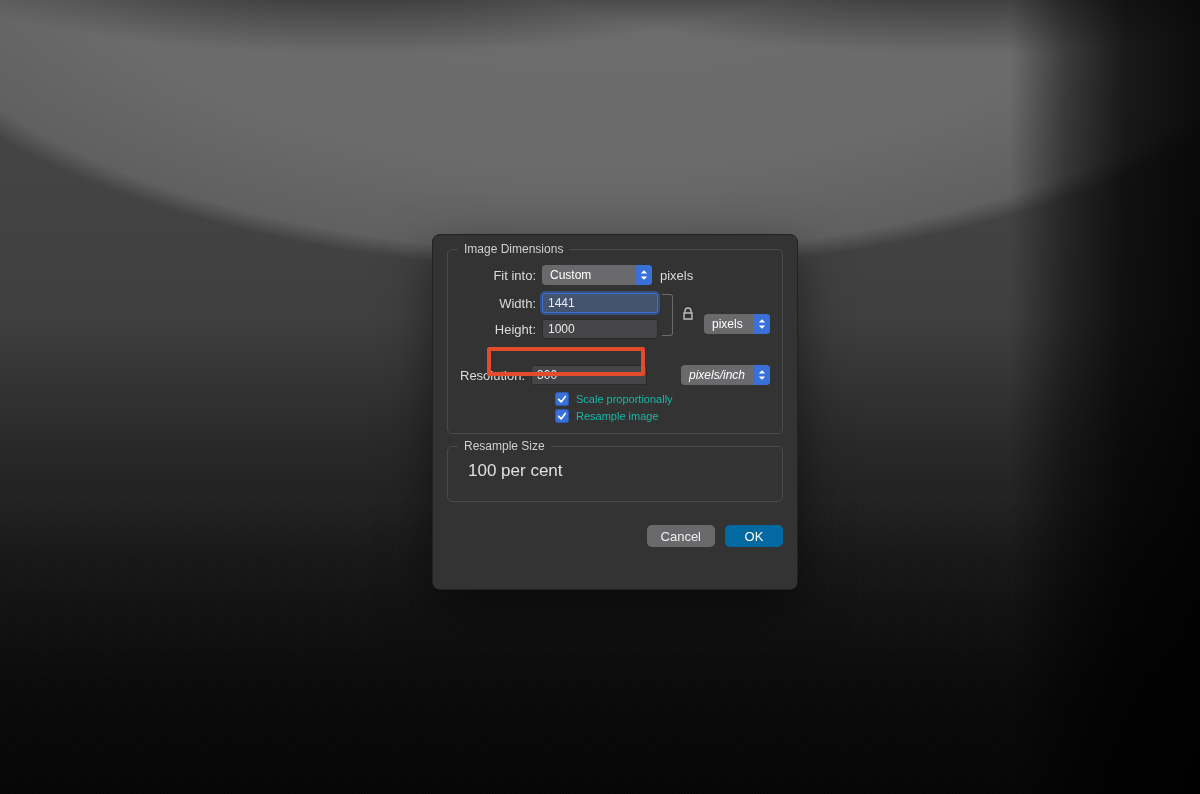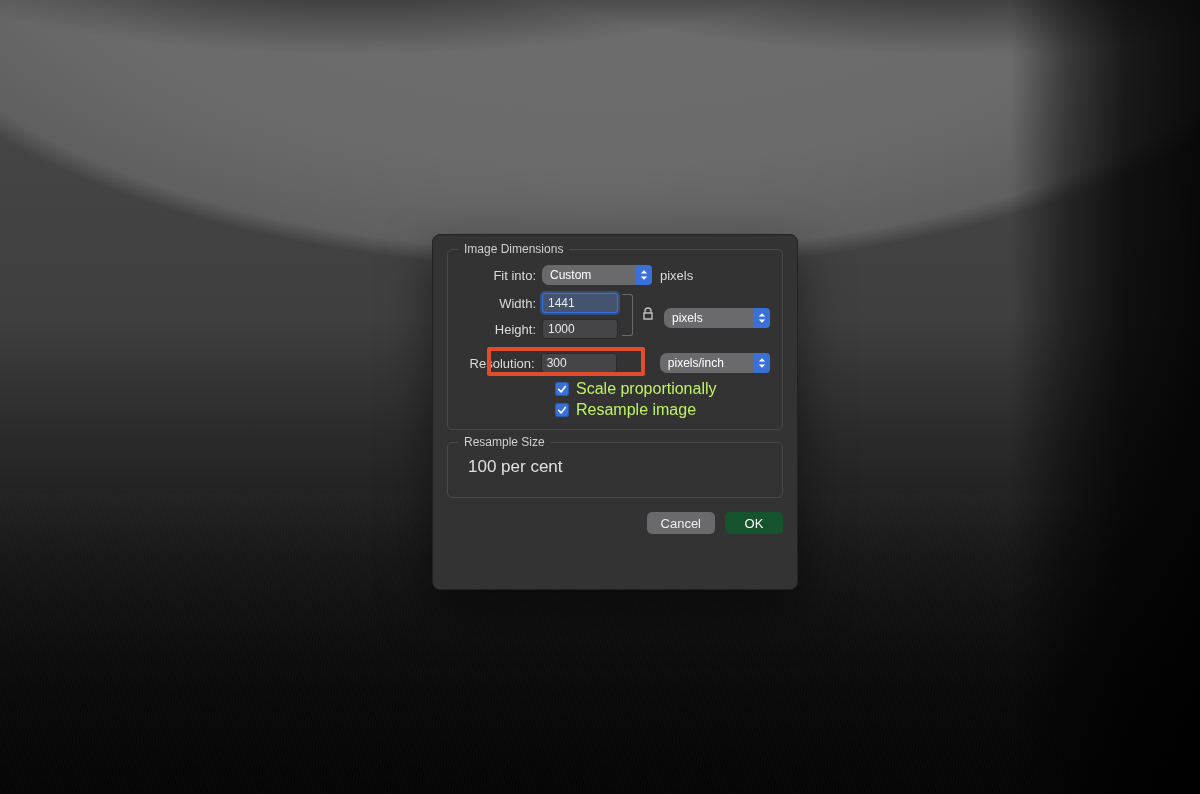--- a/index.html
+++ b/index.html
@@ -63,35 +63,35 @@
   .row { display: flex; align-items: center; min-height: 22px; margin-bottom: 6px; }
   .label-col { width: 82px; text-align: right; padding-right: 6px; color: #dcdcdc; }
 
   .select {
     display: inline-flex; align-items: center; justify-content: space-between;
     height: 20px; padding: 0 4px 0 8px; border-radius: 4px;
     background: #5a5a5c; color: #fff; font-size: 12px; cursor: default;
   }
   .sel-end { width:16px; height:100%; display:flex; align-items:center; justify-content:center; border-radius:0 4px 4px 0; }
   .select.blue-end .sel-end { background:#3a71d8; margin:-0px -4px -0px 6px; padding:0 3px;}
-  .select.blue-end { padding-right:4px;border-radius:7px; }
+  .select.blue-end { padding-right:4px; }
 
   .unit-text { margin-left: 8px; color:#dcdcdc; font-size:13px; }
   .bracket-lock { display:flex; align-items:center; margin-left:4px; }
   .bracket { width:14px; position:relative; height:46px; }
   .bracket::before {
     content:""; position:absolute; left:0; top:2px; bottom:2px; width:10px;
     border-top:1px solid #6a6a6a; border-bottom:1px solid #6a6a6a; border-right:1px solid #6a6a6a;
     border-radius:0 3px 3px 0;
   }
   .lock-icon { color:#aaa; font-size:12px; padding:0 6px; }
   .lock-svg { width:12px; height:14px; }
 
   .input {
-    height: 20px; width: 76px;
+    height: 20px; width: 116px;
     background: #454547; border: 1px solid #2b2b2b; border-radius: 3px;
     color: #eaeaea; padding: 0 5px; font-size: 12px; outline:none;
   }
   .input.focused { border:1px solid #3a71d8; box-shadow:0 0 0 2px rgba(58,113,216,0.45); background:#3f5470 linear-gradient(#435a7c,#435a7c); background:#3d4556; }
   .input.focused { background:#45546e; }
 
   
   .annot-box {
     position:absolute;
     border:4px solid #e34b2d;
@@ -99,31 +99,31 @@
     pointer-events:none;
   }
 
   .chk-row { display:flex; align-items:center; margin-left:95px; margin-top:4px; }
   .chk {
     width:14px; height:14px; border-radius:3px; background:#3a71d8;
     display:inline-flex; align-items:center; justify-content:center; margin-right:7px;
     box-shadow:inset 0 0 0 1px rgba(0,0,0,0.2);
   }
   .chk svg { width:10px; height:10px; }
-  .chk-label { font-size:16px; color:#bef264; }
+  .chk-label { font-size:11px; color:#14b8a6; }
   .result-line { padding: 4px 8px 14px 8px; font-size:17px; color:#e0e0e0; }
 
-  .btn-row { display:flex; justify-content:flex-end; gap:10px; margin-top:14px; }
+  .btn-row { display:flex; justify-content:flex-end; gap:10px; margin-top:23px; }
   .btn {
     height:22px; min-width:58px; padding:0 14px; border-radius:5px; font-size:13px;
     display:inline-flex; align-items:center; justify-content:center; cursor:default;
     border:none; color:#eee;
   }
   .btn.cancel { background:#6a6a6d; }
-  .btn.ok { background:#14532d; color:#fff; }
+  .btn.ok { background:#0369a1; color:#fff; }
 
 </style>
 </head>
 <body>
 
 <div class="bg"></div>
 <div class="vignette-top"></div>
 <div class="grass"></div>
 <div class="dark-right"></div>
 
@@ -144,21 +144,21 @@
       </div>
       <span class="unit-text">pixels</span>
     </div>
 
     <div class="row" style="align-items:flex-start; margin-top:6px; margin-bottom:2px;">
       <div style="display:flex; flex-direction:column;">
         <div class="row" style="margin-bottom:4px;">
           <div class="label-col">Width:</div>
           <input class="input focused" value="1441" style="">
         </div>
-        <div class="row" style="margin-bottom:4px;">
+        <div class="row" style="margin-bottom:16px;">
           <div class="label-col">Height:</div>
           <input class="input" value="1000" style="">
         </div>
       </div>
       <div class="bracket-lock">
         <div class="bracket"></div>
         <span class="lock-icon">
           <svg class="lock-svg" viewBox="0 0 12 14">
               <path d="M3 6 V4 a3 3 0 0 1 6 0 V6 M2 6 h8 v6 h-8 Z" fill="none" stroke="#bdbdbd" stroke-width="1.4"></path>
             </svg>
@@ -171,21 +171,21 @@
               <path d="M5 0 L9 4 L1 4 Z M5 12 L1 8 L9 8 Z" fill="#fff"></path>
             </svg>
         </span>
       </div>
     </div>
 
     <div class="row" style="margin-top:8px;">
       <div class="label-col">Resolution:</div>
       <input class="input" value="300" style="">
       <div style="width:44px;"></div>
-      <div class="select blue-end" style="width:112px; background:#6a6a6d;">
+      <div class="select blue-end" style="width:112px; background:#6a6a6d;font-style:italic;">
         <span>pixels/inch</span>
         <span class="sel-end">
           <svg viewBox="0 0 10 12" width="8" height="10">
               <path d="M5 0 L9 4 L1 4 Z M5 12 L1 8 L9 8 Z" fill="#fff"></path>
             </svg>
         </span>
       </div>
     </div>
 
     <div class="chk-row">

